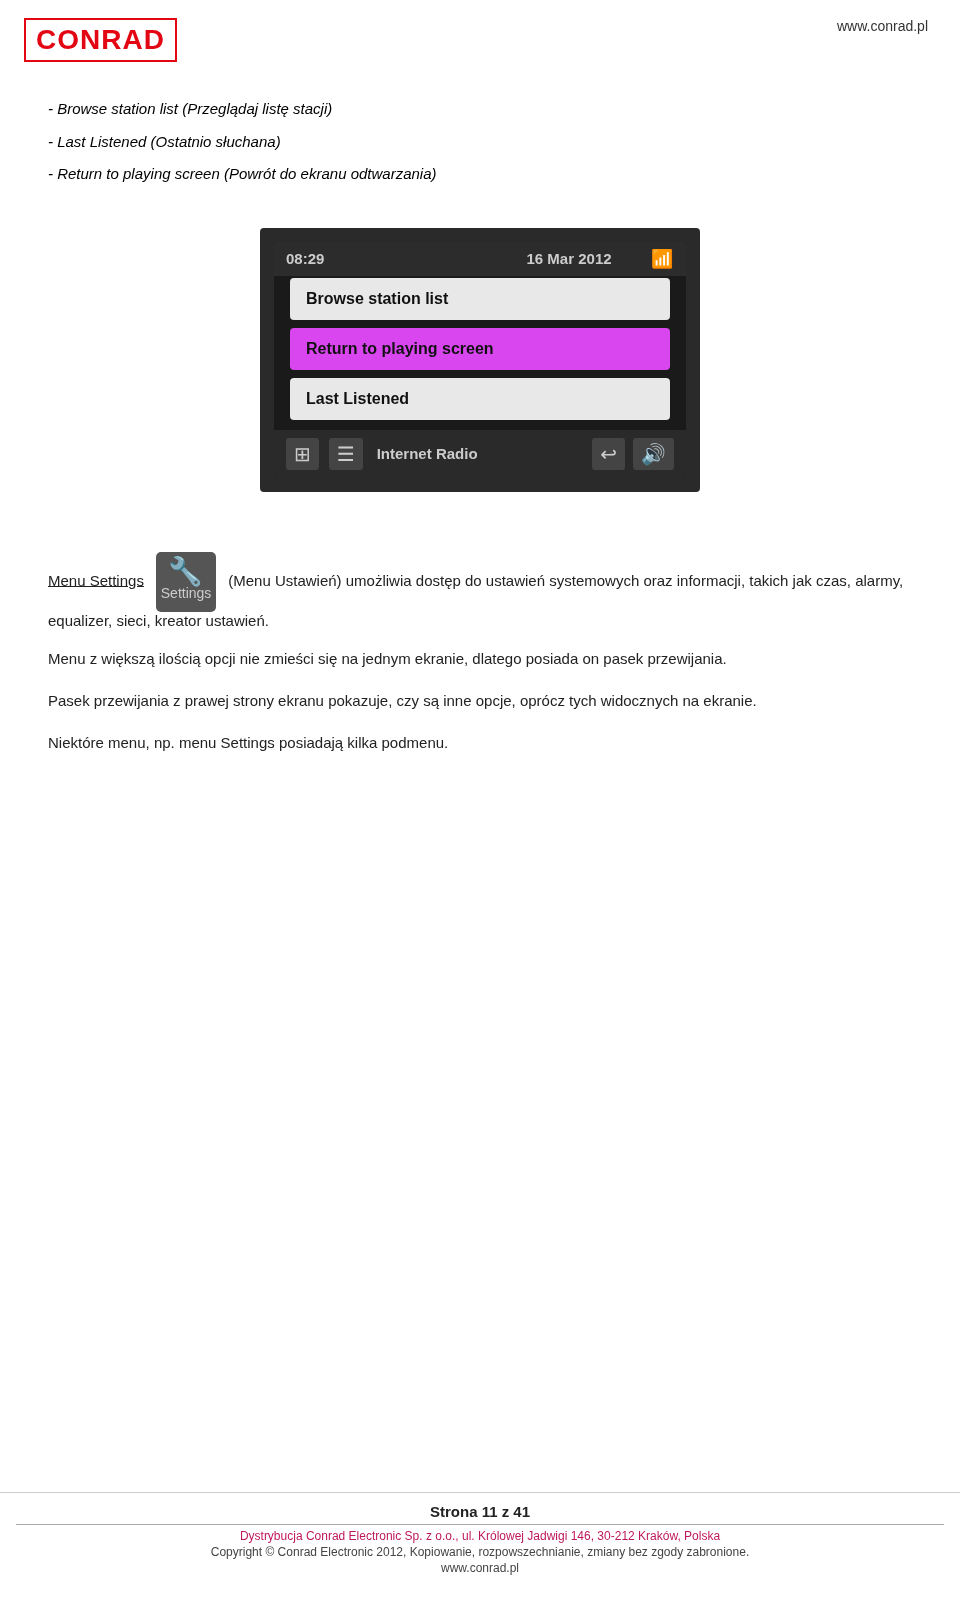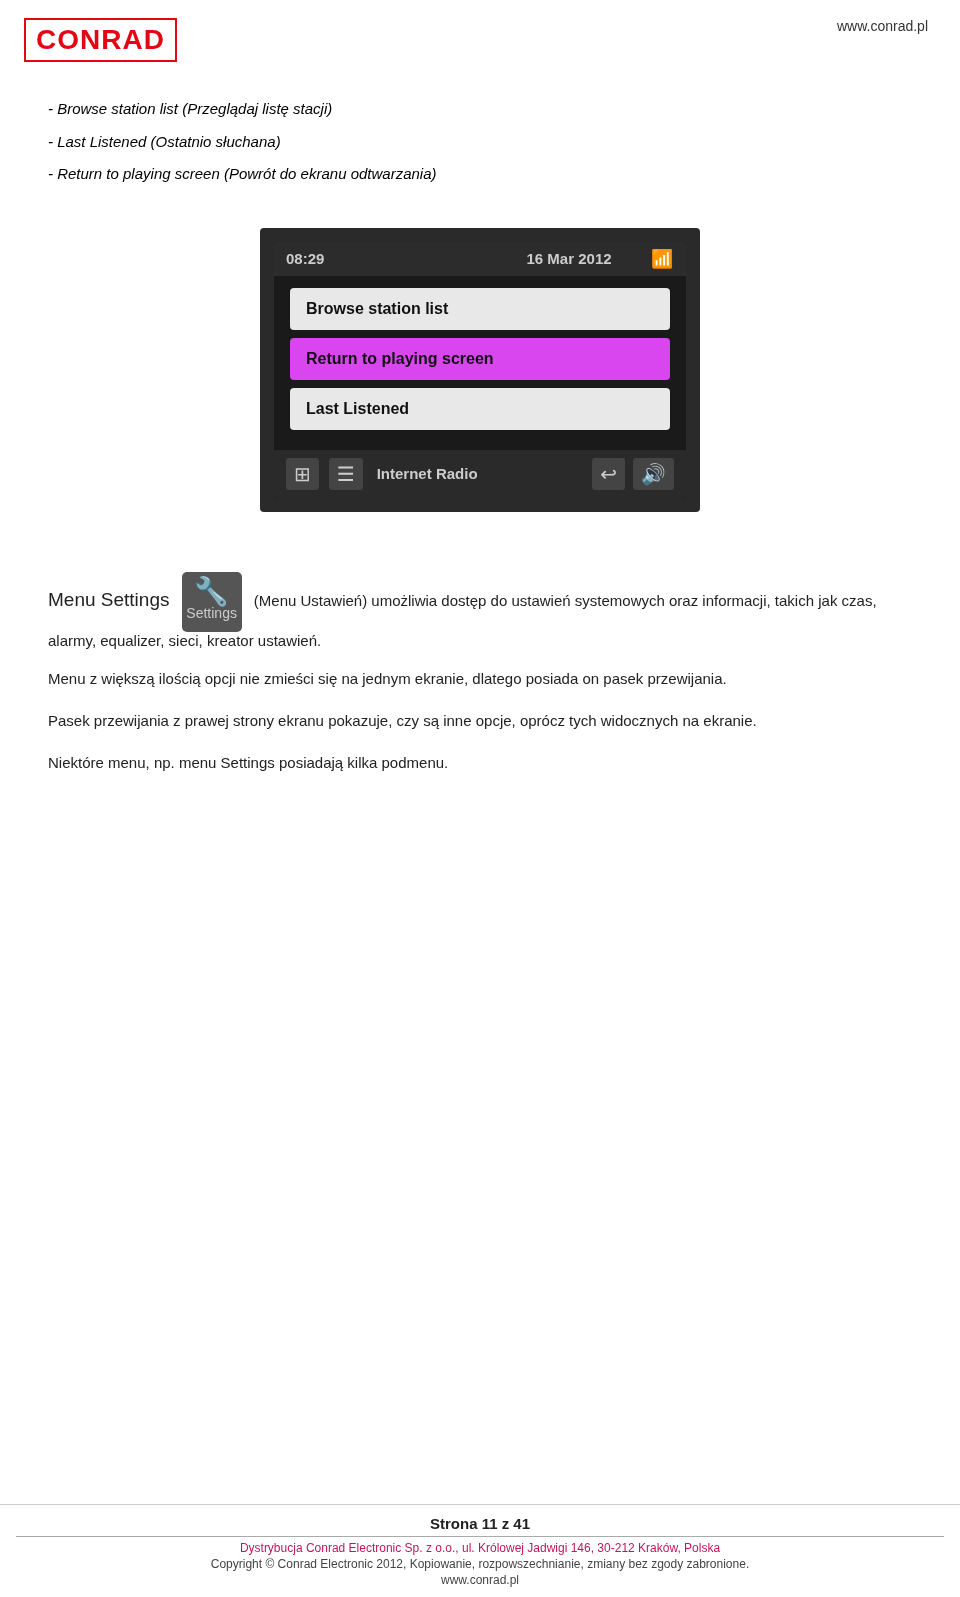--- a/index.html
+++ b/index.html
@@ -91,21 +91,21 @@
       font-weight: bold;
       margin-left: auto;
       margin-right: 40px;
     }
     .screen-wifi {
       color: #ccc;
       font-size: 18px;
     }
     
     .screen-menu {
-      padding: 12px 16px;
+      padding: 2px 16px;
     }
     .menu-item {
       background: #e8e8e8;
       border-radius: 4px;
       padding: 12px 16px;
       margin-bottom: 8px;
       font-size: 16px;
       font-weight: bold;
       color: #111;
     }
@@ -158,21 +158,21 @@
     .body-para {
       font-size: 15px;
       line-height: 1.6;
       color: #222;
       margin-top: 18px;
     }
 
     
     .footer {
       position: absolute;
-      bottom: 0;
+      bottom: 12px;
       left: 0;
       right: 0;
       border-top: 1px solid #ccc;
       padding: 10px 16px;
       text-align: center;
     }
     .footer-page {
       font-size: 15px;
       font-weight: bold;
       color: #222;
@@ -242,21 +242,21 @@
             <span class="bottom-right-icon">↩</span>
             <span class="bottom-right-icon">🔊</span>
           </div>
         </div>
       </div>
     </div>
   </div>
 
   <div class="settings-section">
     <div style="display:inline;">
-      <span style="font-size:19px; color:#222;">Menu Settings</span>
+      <span style="font-size:15px; color:#222;text-decoration:underline;">Menu Settings</span>
       <span style="display:inline-block; margin: 0 8px; vertical-align:middle;">
         <span style="display:inline-block; background:#555; border-radius:5px; width:60px; height:60px; text-align:center; line-height:1; vertical-align:middle; padding-top:6px;">
           <span style="font-size:28px; color:#fff; display:block;">🔧</span>
           <span style="font-size:14px; color:#ccc; display:block;">Settings</span>
         </span>
       </span>
       <span style="font-size:15px; color:#222;">(Menu Ustawień) umożliwia dostęp do ustawień systemowych oraz informacji, takich jak czas, alarmy, equalizer, sieci, kreator ustawień.</span>
     </div>
   </div>
 

